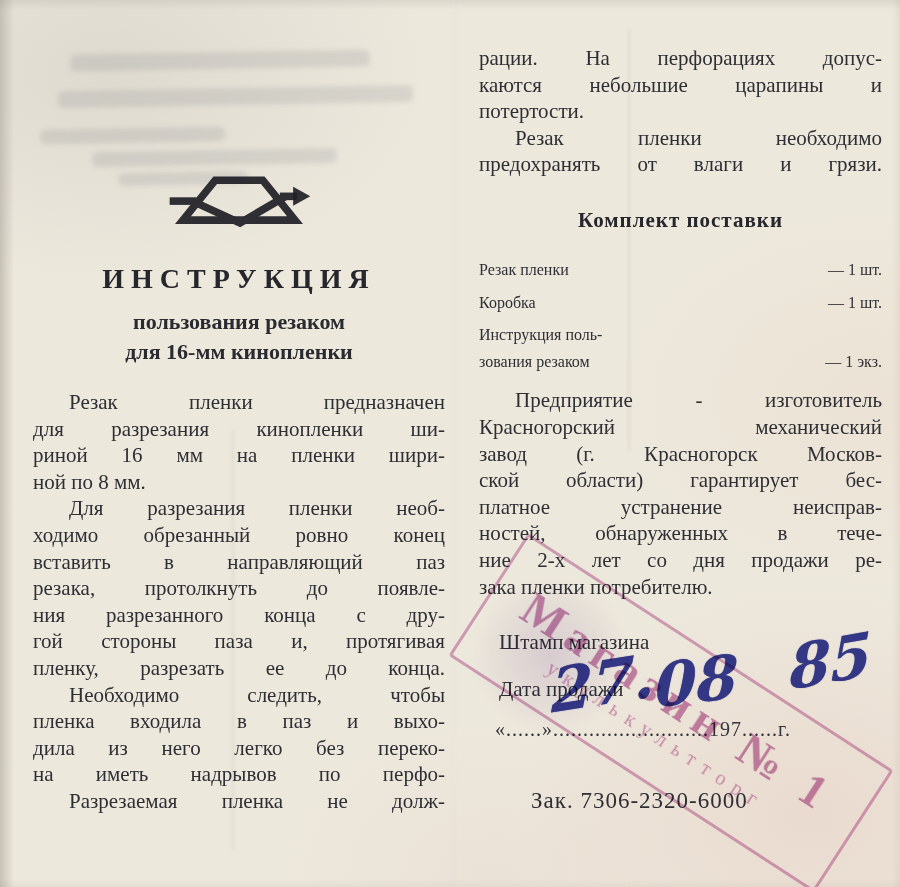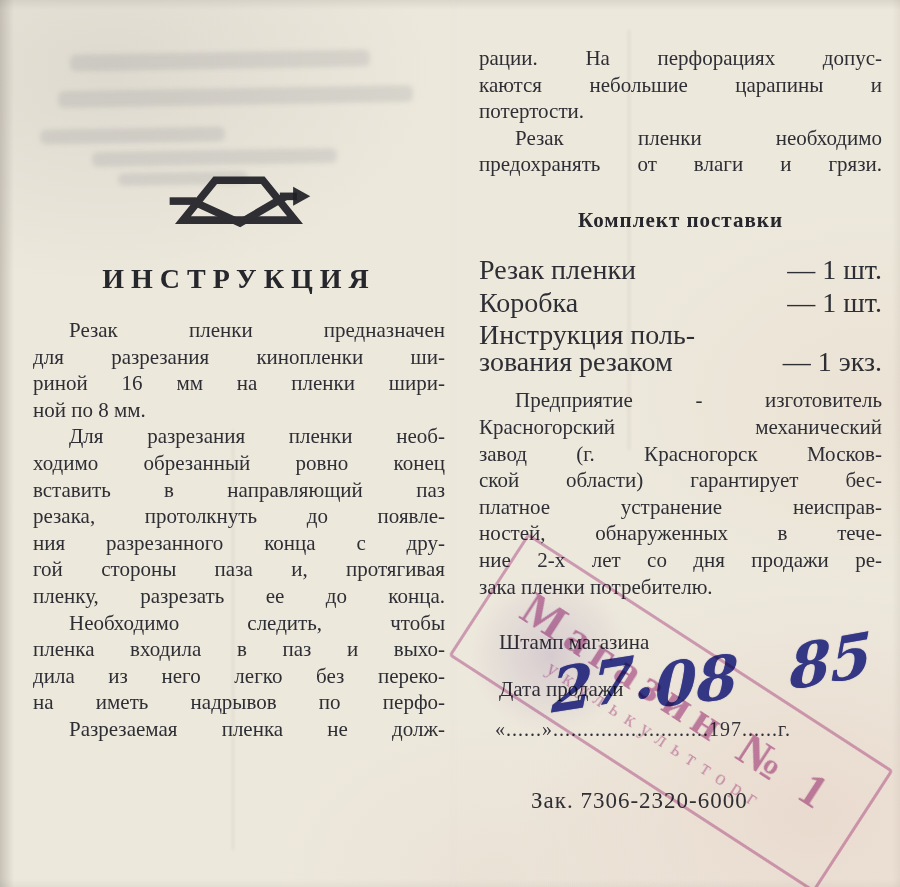--- a/index.html
+++ b/index.html
@@ -39,21 +39,21 @@
   }
   .subtitle{margin-top:12px;text-align:center;font-size:22px;font-weight:bold;line-height:30px;color:#2a2a31;}
 
   .para{margin-top:0;font-size:21px;line-height:26.6px;}
   .para.first{margin-top:22px;}
   .jl{text-align:justify;text-align-last:justify;}
   .ll{text-align:left;}
   .ind{padding-left:36px;}
 
   .kit-heading{margin-top:30px;text-align:center;font-size:21px;font-weight:bold;letter-spacing:1px;color:#26262d;}
-  .kit-list{margin-top:24px;font-size:28px;}
+  .kit-list{margin-top:24px;font-size:16px;}
   .kit-row{display:flex;justify-content:space-between;align-items:flex-end;margin-top:4px;line-height:26.6px;}
   .kit-row + .kit-row{margin-top:6px;}
   .kit-qty{white-space:nowrap;}
 
   .stamp-label{margin-top:30px;font-size:21px;padding-left:20px;}
   .date-label{margin-top:22px;font-size:21px;padding-left:20px;}
   .date-line{margin-top:16px;font-size:20px;letter-spacing:1px;padding-left:16px;white-space:nowrap;color:#33333a;}
   .order{margin-top:47px;font-size:23px;padding-left:52px;letter-spacing:1px;}
 
   .shop-stamp{
@@ -113,20 +113,24 @@
           <path d="M2 38 L30 38"></path>
           <path d="M26 38 L76 61 L124 33"></path>
           <path d="M118 33 L136 33"></path>
         </g>
         <polygon points="132,23 150,33 132,43" fill="#1f1f26" opacity="0.92"></polygon>
       </svg>
     </div>
 
     <div class="title">ИНСТРУКЦИЯ</div>
 
+    <div class="subtitle">
+      <div>пользования резаком</div>
+      <div>для 16-мм кинопленки</div>
+    </div>
 
     <div class="para first">
       <div class="jl ind">Резак пленки предназначен</div>
       <div class="jl">для разрезания кинопленки ши-</div>
       <div class="jl">риной 16 мм на пленки шири-</div>
       <div class="ll">ной по 8 мм.</div>
     </div>
 
     <div class="para">
       <div class="jl ind">Для разрезания пленки необ-</div>

